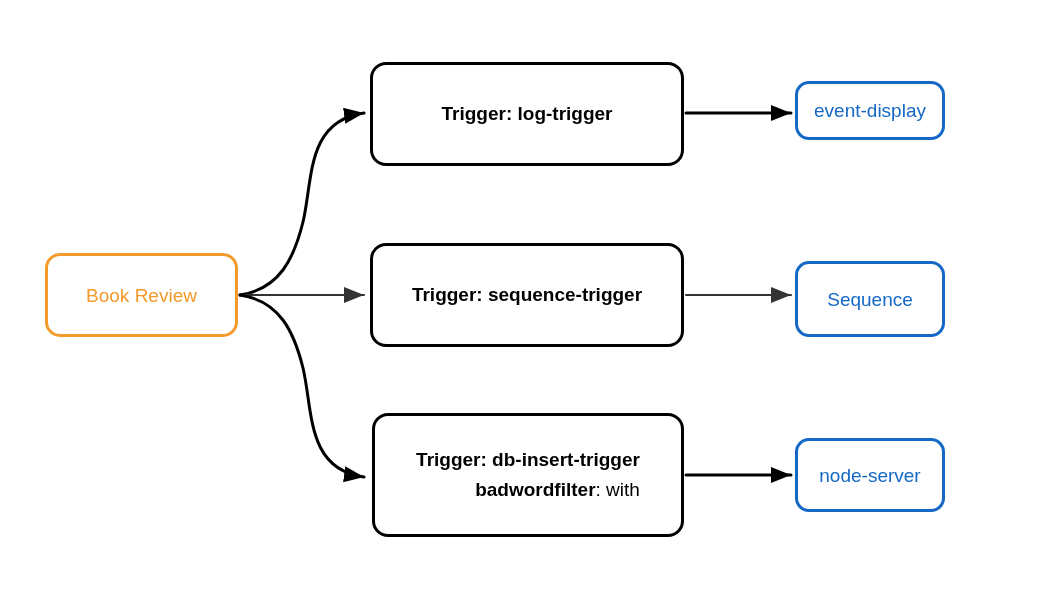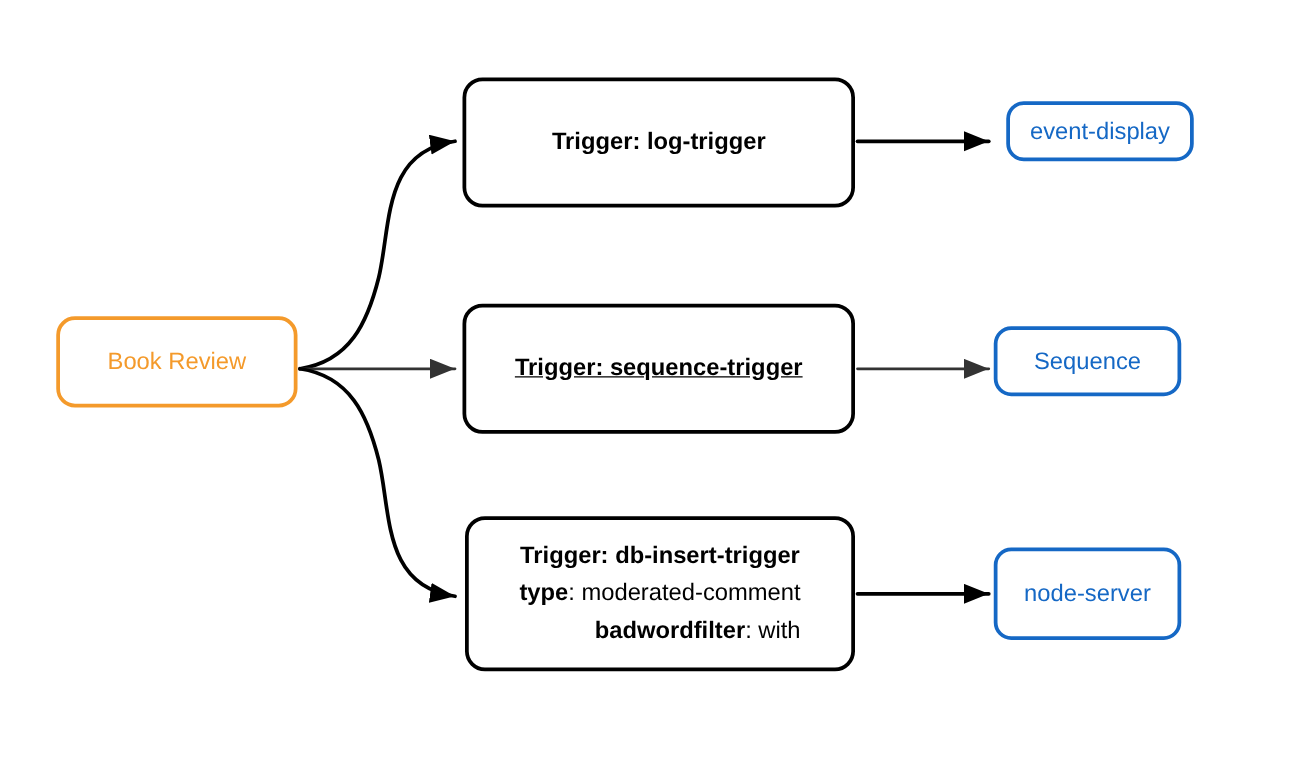--- a/index.html
+++ b/index.html
@@ -35,50 +35,50 @@
     display: flex;
     flex-direction: column;
     justify-content: center;
     align-items: center;
     background: #ffffff;
     text-align: center;
   }
   .node .line { width: 100%; }
 
   .node-broker {
-    left: 45px; top: 253px; width: 193px; height: 73px;
+    left: 45px; top: 253px; width: 193px; height: 84px;
     border: 3px solid var(--c-orange, #f49a2b);
     border-radius: 15px;
     color: var(--c-orange, #f49a2b);
     font-size: 19px; line-height: 29px;
   }
 
   .node-trigger {
     border: 3px solid var(--c-node-text, #000);
     border-radius: 16px;
     color: var(--c-node-text, #000);
     font-size: 19px; line-height: 30px;
   }
   .node-trigger-log      { left: 370px; top: 62px;  width: 314px; height: 104px; }
-  .node-trigger-sequence { left: 370px; top: 243px; width: 314px; height: 104px; text-decoration: underline; }
+  .node-trigger-sequence { left: 370px; top: 243px; width: 314px; height: 104px; }
   .node-trigger-db       { left: 372px; top: 413px; width: 312px; height: 124px; }
   .node-trigger .inner { display: inline-block; }
   .node-trigger .l-center { text-align: center; }
   .node-trigger .l-right  { text-align: right; }
   .b { font-weight: 700; }
 
   .node-sink {
     left: 795px; width: 150px;
     border: 3px solid var(--c-blue, #1568c5);
     border-radius: 14px;
     color: var(--c-blue, #1568c5);
     font-size: 19px; line-height: 29px;
   }
-  .node-sink-event    { top: 81px;  height: 48px; margin-left: 10px; }
-  .node-sink-sequence { top: 261px; height: 56px; }
+  .node-sink-event    { top: 81px;  height: 59px; }
+  .node-sink-sequence { top: 261px; height: 76px; }
   .node-sink-node     { top: 438px; height: 74px; }
 </style>
 </head>
 <body>
 
 <div class="canvas">
 
   <svg class="edges" viewBox="0 0 1043 613">
     <defs>
       <marker id="ah-black" markerUnits="userSpaceOnUse" markerWidth="22" markerHeight="18" refX="20" refY="8" orient="auto">
@@ -114,21 +114,20 @@
 
   <div class="node node-trigger node-trigger-sequence">
     <div class="inner">
       <div class="line l-center b">Trigger: sequence-trigger</div>
     </div>
   </div>
 
   <div class="node node-trigger node-trigger-db">
     <div class="inner">
       <div class="line l-center b">Trigger: db-insert-trigger</div>
-      <div class="line l-center"><span class="b">type</span><span>: moderated-comment</span></div>
       <div class="line l-right"><span class="b">badwordfilter</span><span>: with</span></div>
     </div>
   </div>
 
   <div class="node node-sink node-sink-event">
     <div class="line">event-display</div>
   </div>
 
   <div class="node node-sink node-sink-sequence">
     <div class="line">Sequence</div>

